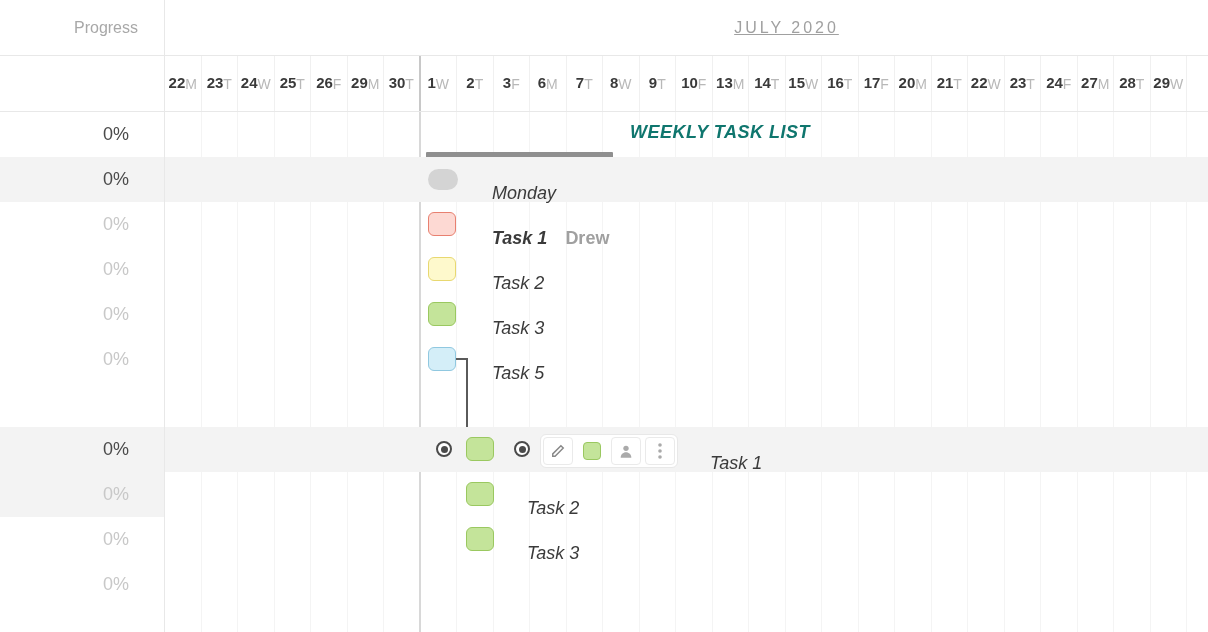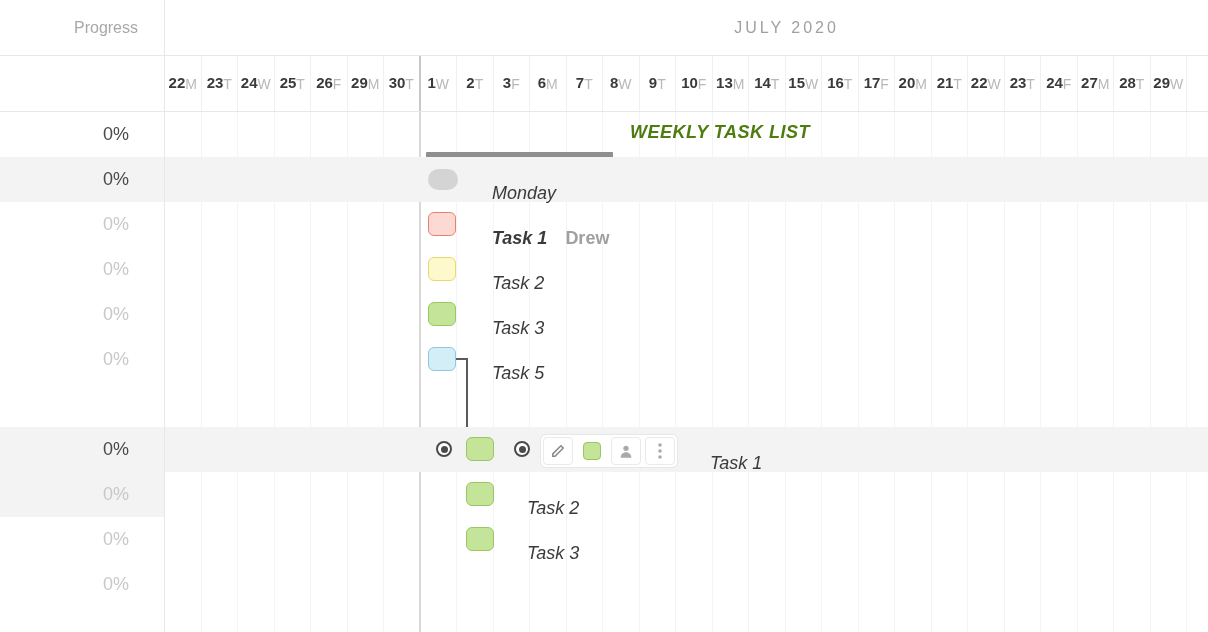--- a/index.html
+++ b/index.html
@@ -63,20 +63,21 @@
     .month-header {
       height: 56px;
       display: flex;
       align-items: center;
       justify-content: center;
       color: #a0a0a0;
       font-size: 16px;
       letter-spacing: 3px;
       border-bottom: 1px solid #e8e8e8;
       padding-left: 200px;
+      text-decoration: underline;
     }
     .date-header {
       height: 56px;
       display: flex;
       border-bottom: 1px solid #e8e8e8;
     }
     .date-col {
       width: 36.5px;
       display: flex;
       flex-direction: row;
@@ -134,21 +135,21 @@
       height: 45px;
       position: relative;
     }
     .title-label {
       position: absolute;
       left: 465px;
       top: 10px;
       font-size: 18px;
       font-weight: 700;
       font-style: italic;
-      color: #4d7c0f;
+      color: #0f766e;
       letter-spacing: 0.5px;
     }
     .title-bar {
       position: absolute;
       left: 261px;
       top: 40px;
       width: 187px;
       height: 8px;
       background: #8f8f8f;
       border-radius: 1px;

